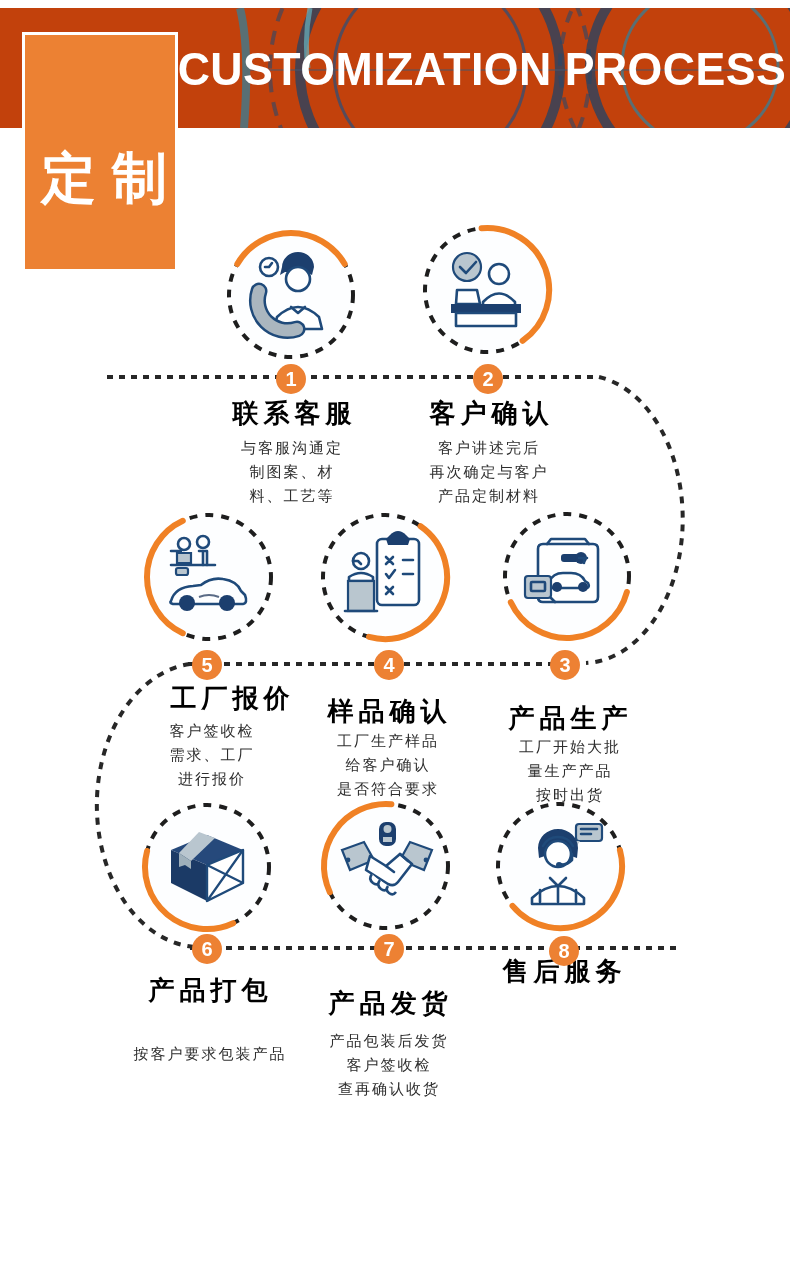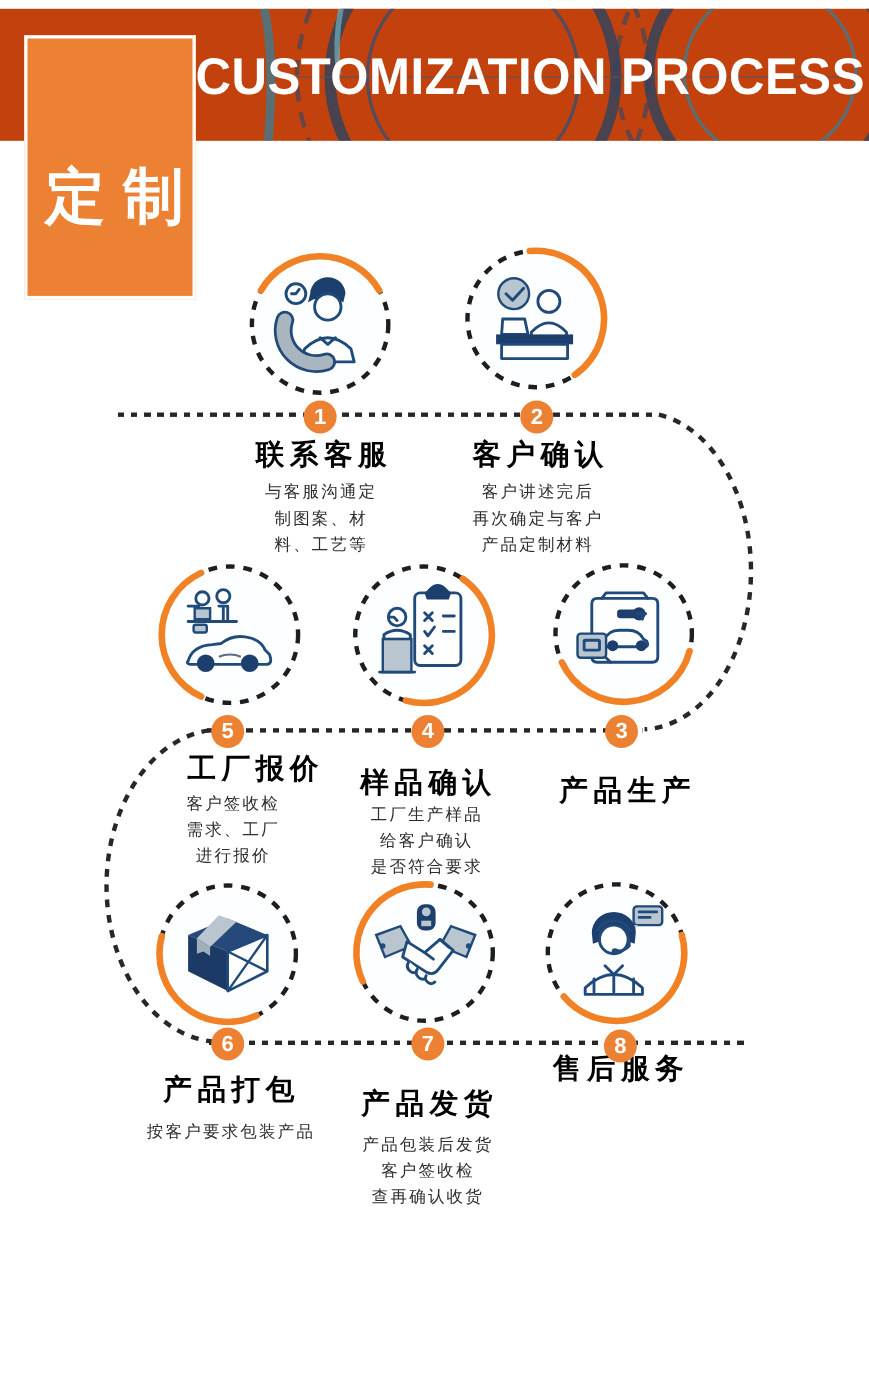--- a/index.html
+++ b/index.html
@@ -37,21 +37,21 @@
   .arc{fill:none;stroke:#f08125;stroke-width:6;stroke-linecap:round;}
 
   
   .step-title{position:absolute;transform:translateX(-50%);font-size:26px;font-weight:bold;color:#000000;letter-spacing:5px;text-indent:5px;white-space:nowrap;z-index:2;}
   .t1{left:292px;top:396px;} .t2{left:489px;top:396px;}
   .t5{left:218px;top:681px;margin-left:12px;} .t4{left:387px;top:694px;} .t3{left:568px;top:701px;}
   .t6{left:208px;top:973px;} .t7{left:388px;top:986px;} .t8{left:562px;top:954px;}
   .step-desc{position:absolute;transform:translateX(-50%);font-size:15px;color:#2e2e2e;letter-spacing:2px;line-height:24px;text-align:center;white-space:nowrap;z-index:2;}
   .d1{left:292px;top:436px;} .d2{left:489px;top:436px;}
   .d5{left:212px;top:719px;} .d4{left:388px;top:729px;} .d3{left:570px;top:735px;}
-  .d6{left:210px;top:1018px;text-align:right;} .d7{left:389px;top:1029px;} .d8{left:560px;top:1013px;}
+  .d6{left:210px;top:1042px;text-align:right;} .d7{left:389px;top:1029px;} .d8{left:560px;top:1013px;}
 
   
   .ic{stroke:#1f4a7a;stroke-width:2.6;fill:none;stroke-linecap:round;stroke-linejoin:round;}
   .ic-fill{fill:#1c3f6e;stroke:none;}
   .ic-grey{fill:#b9c6cf;stroke:#1f4a7a;stroke-width:2.2;}
   .ic-white{fill:#ffffff;stroke:#1f4a7a;stroke-width:2.6;stroke-linejoin:round;}
 </style>
 </head>
 <body>
 
@@ -237,20 +237,25 @@
   <div class="step-desc d2">
     <div>客户讲述完后</div>
       <div>再次确定与客户</div>
       <div>产品定制材料</div>
   </div>
   <div class="step-desc d1">
     <div>与客服沟通定</div>
       <div>制图案、材</div>
       <div>料、工艺等</div>
   </div>
+  <div class="step-desc d3">
+    <div>工厂开始大批</div>
+      <div>量生产产品</div>
+      <div>按时出货</div>
+  </div>
   <div class="step-desc d4">
     <div>工厂生产样品</div>
       <div>给客户确认</div>
       <div>是否符合要求</div>
   </div>
   <div class="step-desc d5">
     <div>客户签收检</div>
       <div>需求、工厂</div>
       <div>进行报价</div>
   </div>

